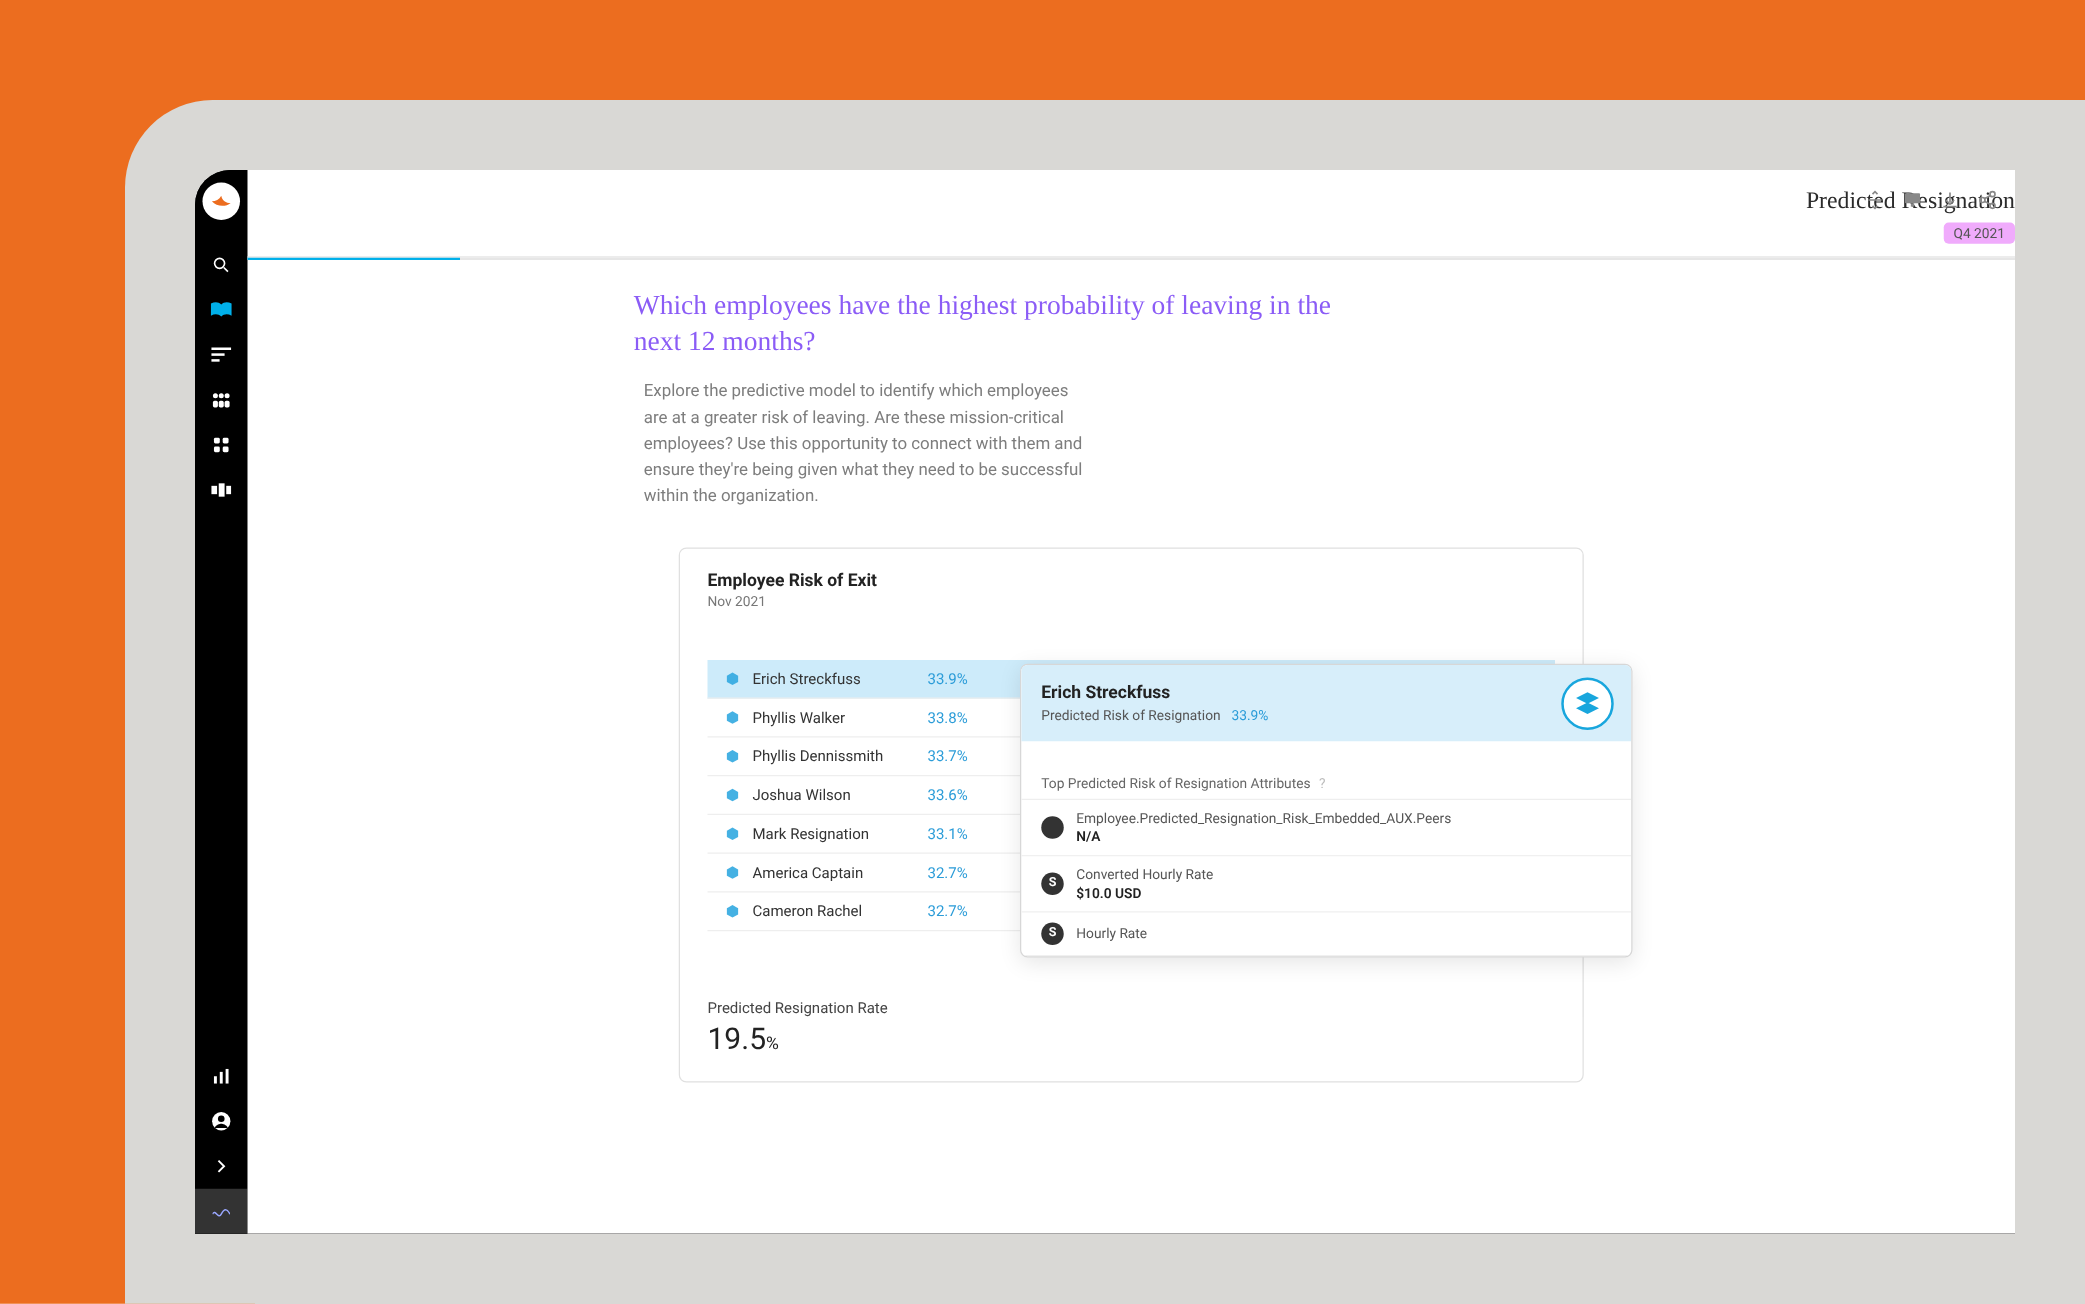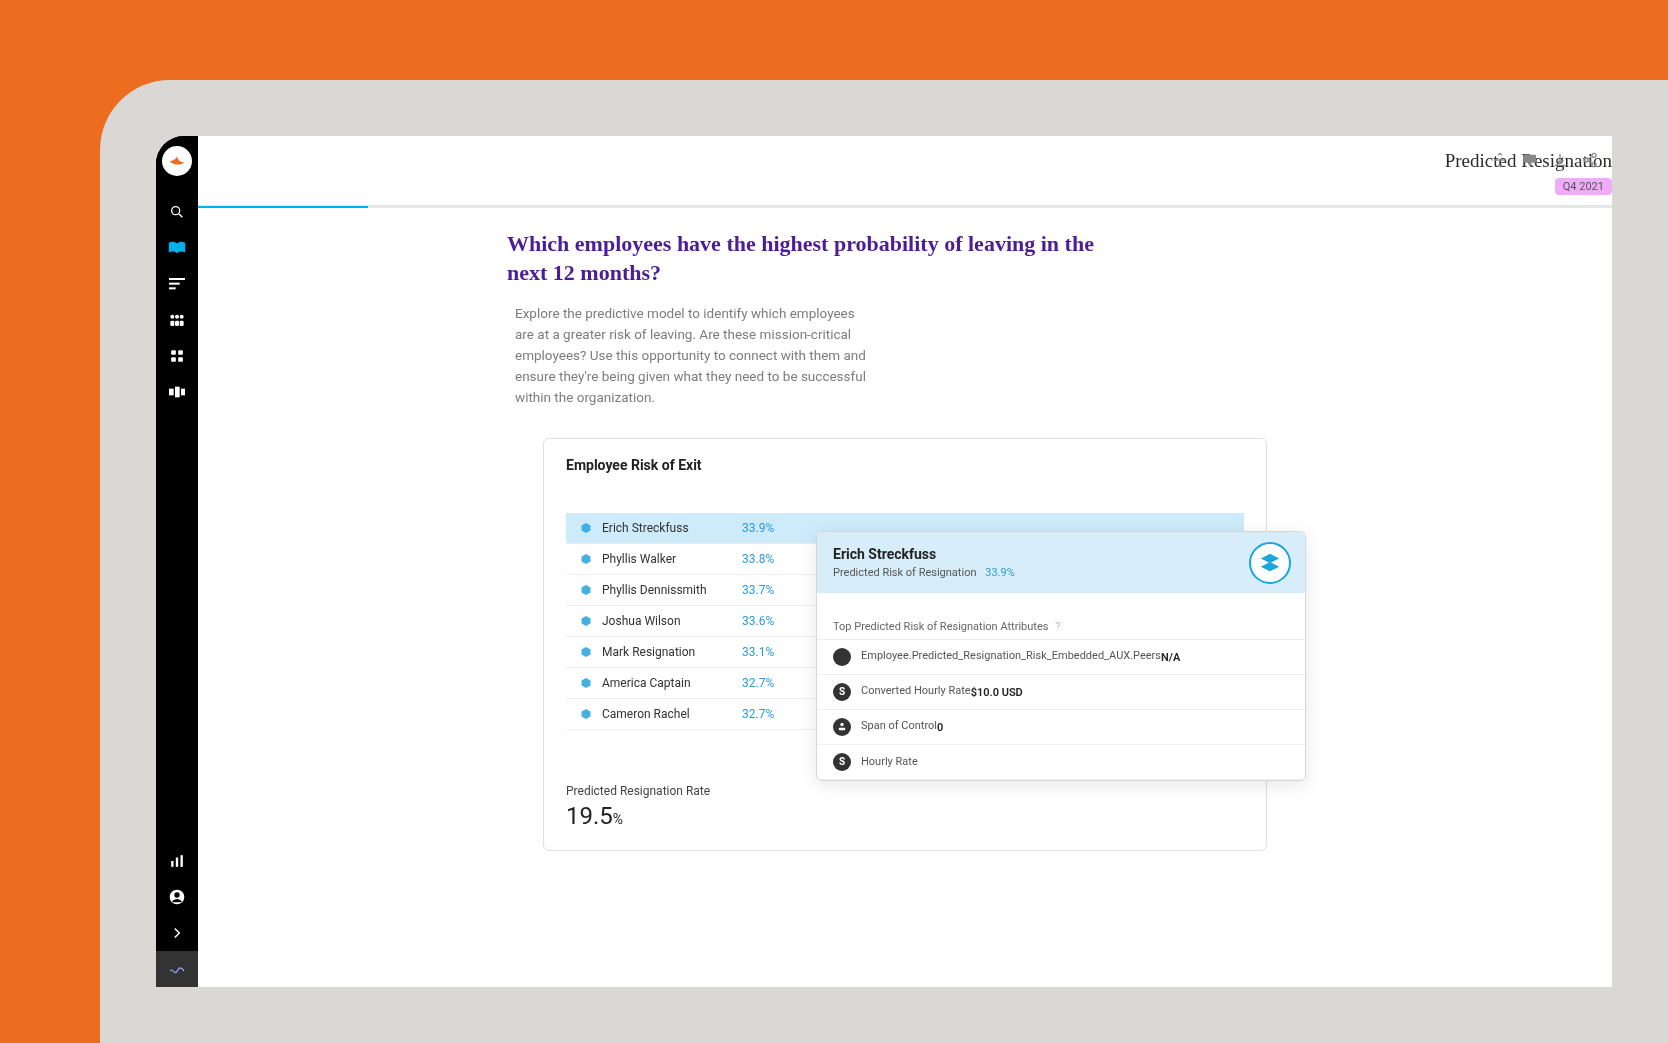--- a/index.html
+++ b/index.html
@@ -113,22 +113,22 @@
   .scroll {
     flex: 1;
     overflow: auto;
     padding-bottom: 40px;
   }
 
   
   .intro { max-width: 780px; margin: 22px auto 0 auto; padding: 0 200px 0 0;}
   .intro h2 {
     font-family: Georgia, "Times New Roman", serif;
-    font-weight: 700;
-    color: #4c1d95;
+    font-weight: 400;
+    color: #8b5cf6;
     font-size: 22px;
     line-height: 1.3;
     margin-left: -8px;
   }
   .intro p {
     margin-top: 16px;
     font-size: 13.5px;
     color: #7D7D7D;
     line-height: 1.55;
     max-width: 360px;
@@ -213,21 +213,21 @@
     border-bottom: 1px solid #F0F0F0;
   }
   .detail .attr .ic {
     width: 18px; height: 18px;
     border-radius: 50%;
     background: #333;
     flex-shrink: 0;
     display:flex; align-items:center; justify-content:center;
     color:#fff; font-size:10px;
   }
-  .detail .attr .txt { display:flex; flex-direction:row; }
+  .detail .attr .txt { display:flex; flex-direction:column; }
   .detail .attr .k { font-size: 11px; color: #555; }
   .detail .attr .v { font-size: 11px; color: #222; margin-top: 2px; font-weight: 600; }
 
   
   svg { display:block; }
 </style>
 </head>
 <body>
 
 <div class="device">
@@ -355,20 +355,21 @@
 
       <div class="scroll">
 
         <div class="intro">
           <h2>Which employees have the highest probability of leaving in the next 12 months?</h2>
           <p>Explore the predictive model to identify which employees are at a greater risk of leaving. Are these mission-critical employees? Use this opportunity to connect with them and ensure they're being given what they need to be successful within the organization.</p>
         </div>
 
         <div class="card">
           <div class="card-title">Employee Risk of Exit</div>
+          <div class="card-sub">Nov 2021</div>
 
           <div class="rows" id="rows">
               <div class="row sel">
                 <span class="cube">
                   <svg width="12" height="12" viewBox="0 0 24 24" fill="currentColor">
                     <path d="M12 2l9 5v10l-9 5-9-5V7l9-5z" opacity="0.9"></path>
                   </svg>
                 </span>
                 <span class="nm">Erich Streckfuss</span>
                 <span class="pct">33.9%</span>
@@ -465,32 +466,20 @@
                   <span class="ic">
                     <span style="font-weight:700">S</span>
                   </span>
                   <span class="txt">
                     <span class="k">Converted Hourly Rate</span>
                     <span class="v">$10.0 USD</span>
                   </span>
                 </div>
                 <div class="attr">
                   <span class="ic">
-                    <svg width="10" height="10" viewBox="0 0 24 24" fill="#fff">
-                      <circle cx="12" cy="6" r="4"></circle>
-                      <rect x="4" y="14" width="16" height="6" rx="3"></rect>
-                    </svg>
-                  </span>
-                  <span class="txt">
-                    <span class="k">Span of Control</span>
-                    <span class="v">0</span>
-                  </span>
-                </div>
-                <div class="attr">
-                  <span class="ic">
                     <span style="font-weight:700">S</span>
                   </span>
                   <span class="txt">
                     <span class="k">Hourly Rate</span>
                   </span>
                 </div>
               </div>
           </div>
 
           <div class="footer-metric">

